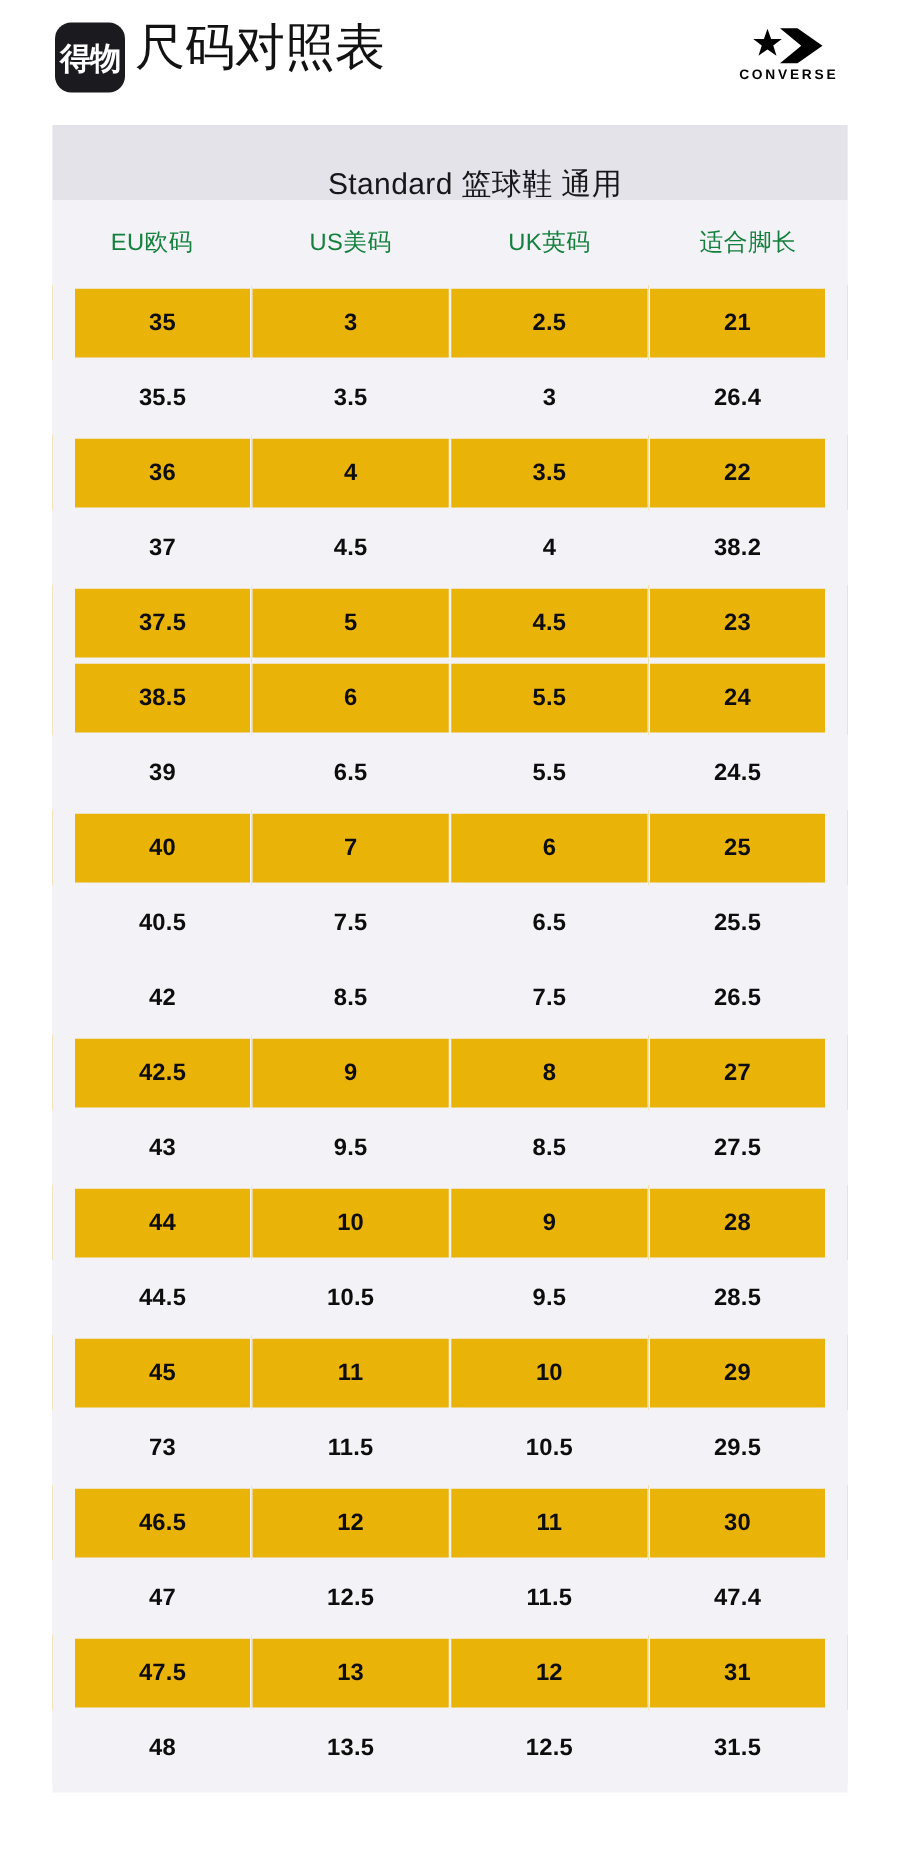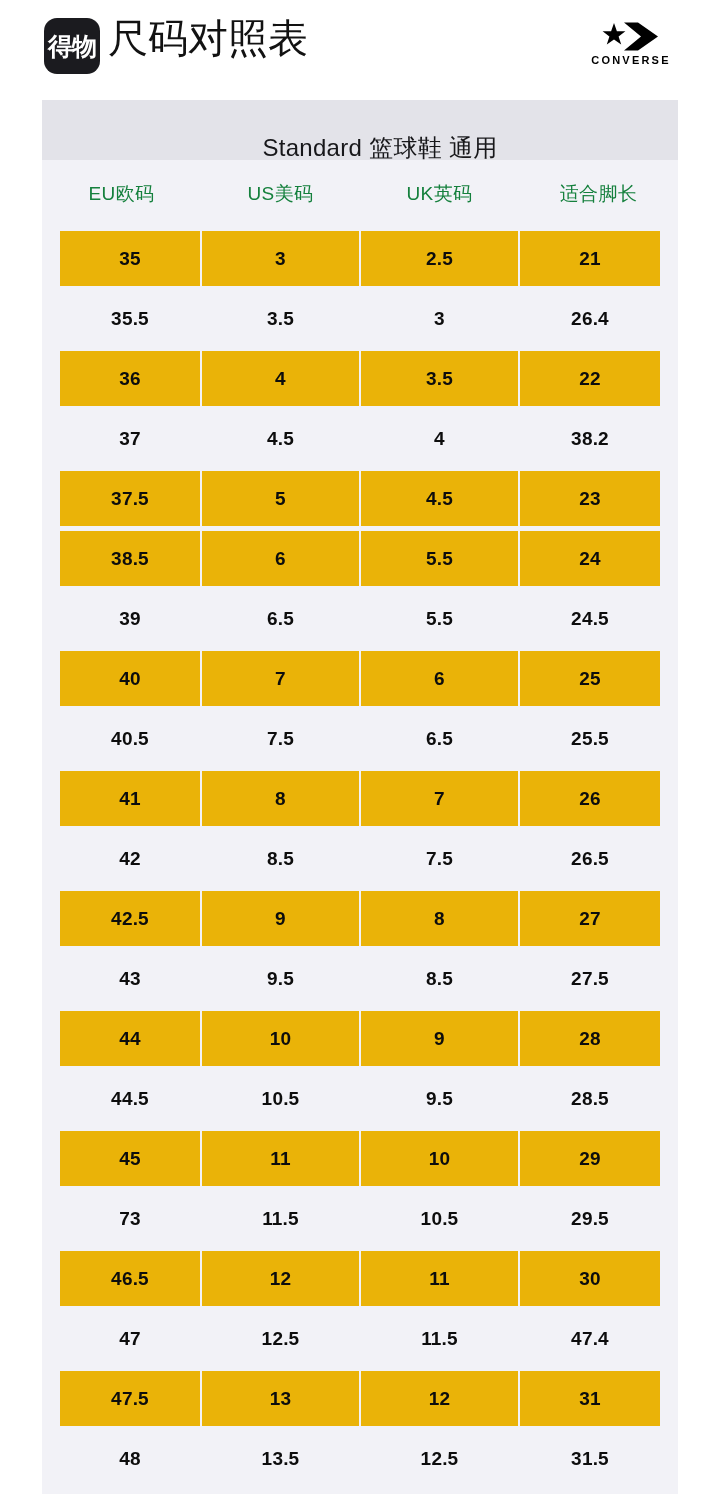--- a/index.html
+++ b/index.html
@@ -239,26 +239,20 @@
           <td>7</td>
           <td>6</td>
           <td class=" cell-last">25</td>
         </tr>
         <tr class="row-even">
           <td class="cell-first">40.5</td>
           <td>7.5</td>
           <td>6.5</td>
           <td class=" cell-last">25.5</td>
         </tr>
-        <tr class="row-odd">
-          <td class="cell-first">41</td>
-          <td>8</td>
-          <td>7</td>
-          <td class=" cell-last">26</td>
-        </tr>
         <tr class="row-even">
           <td class="cell-first">42</td>
           <td>8.5</td>
           <td>7.5</td>
           <td class=" cell-last">26.5</td>
         </tr>
         <tr class="row-odd">
           <td class="cell-first">42.5</td>
           <td>9</td>
           <td>8</td>

